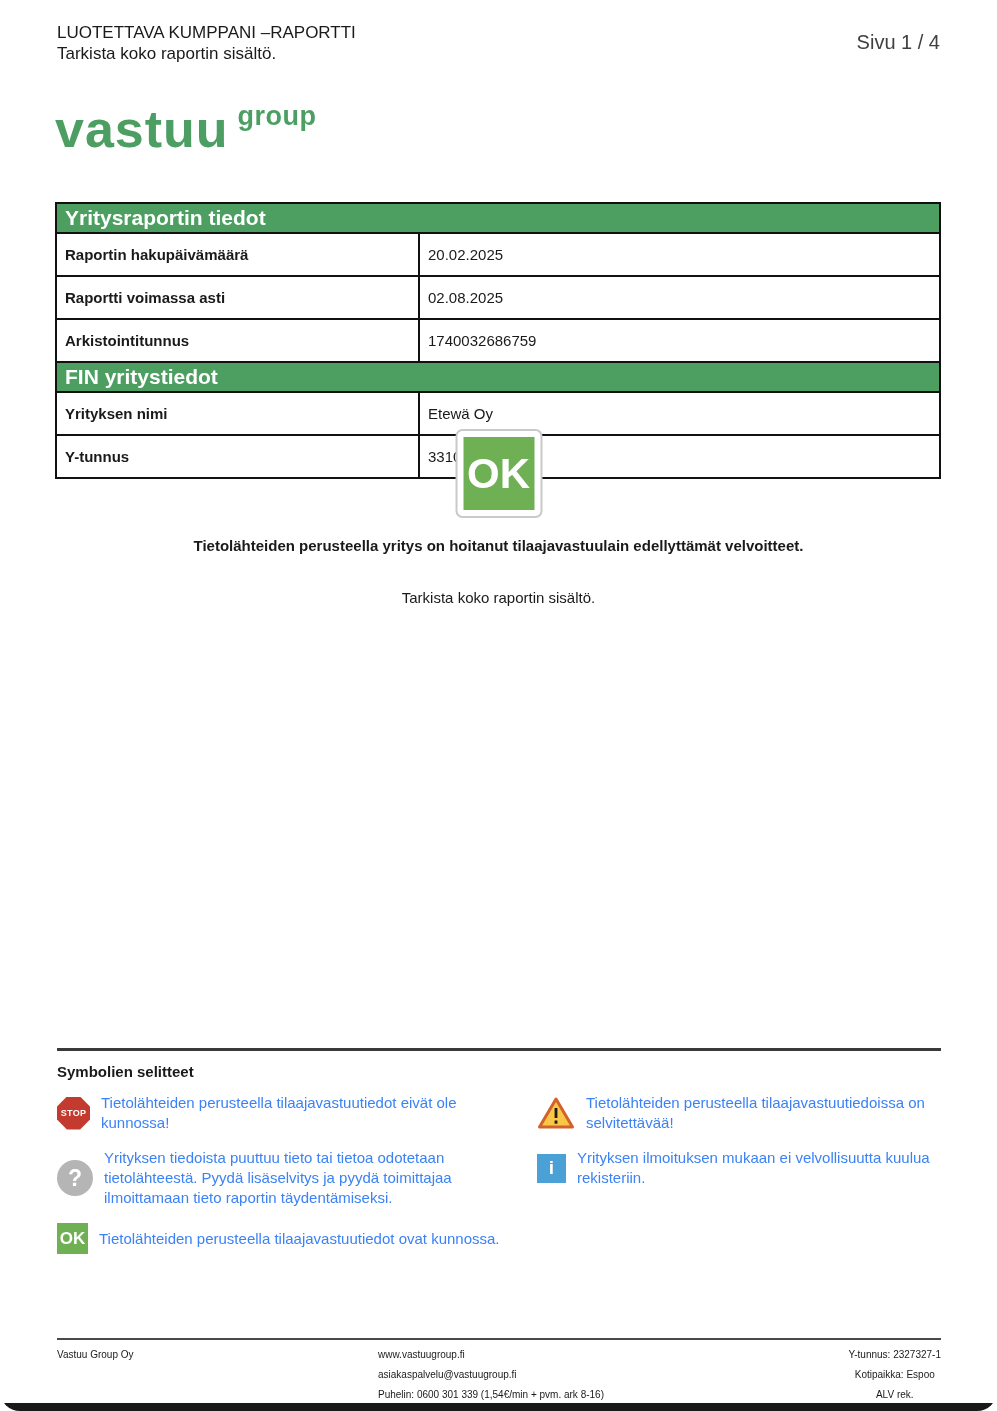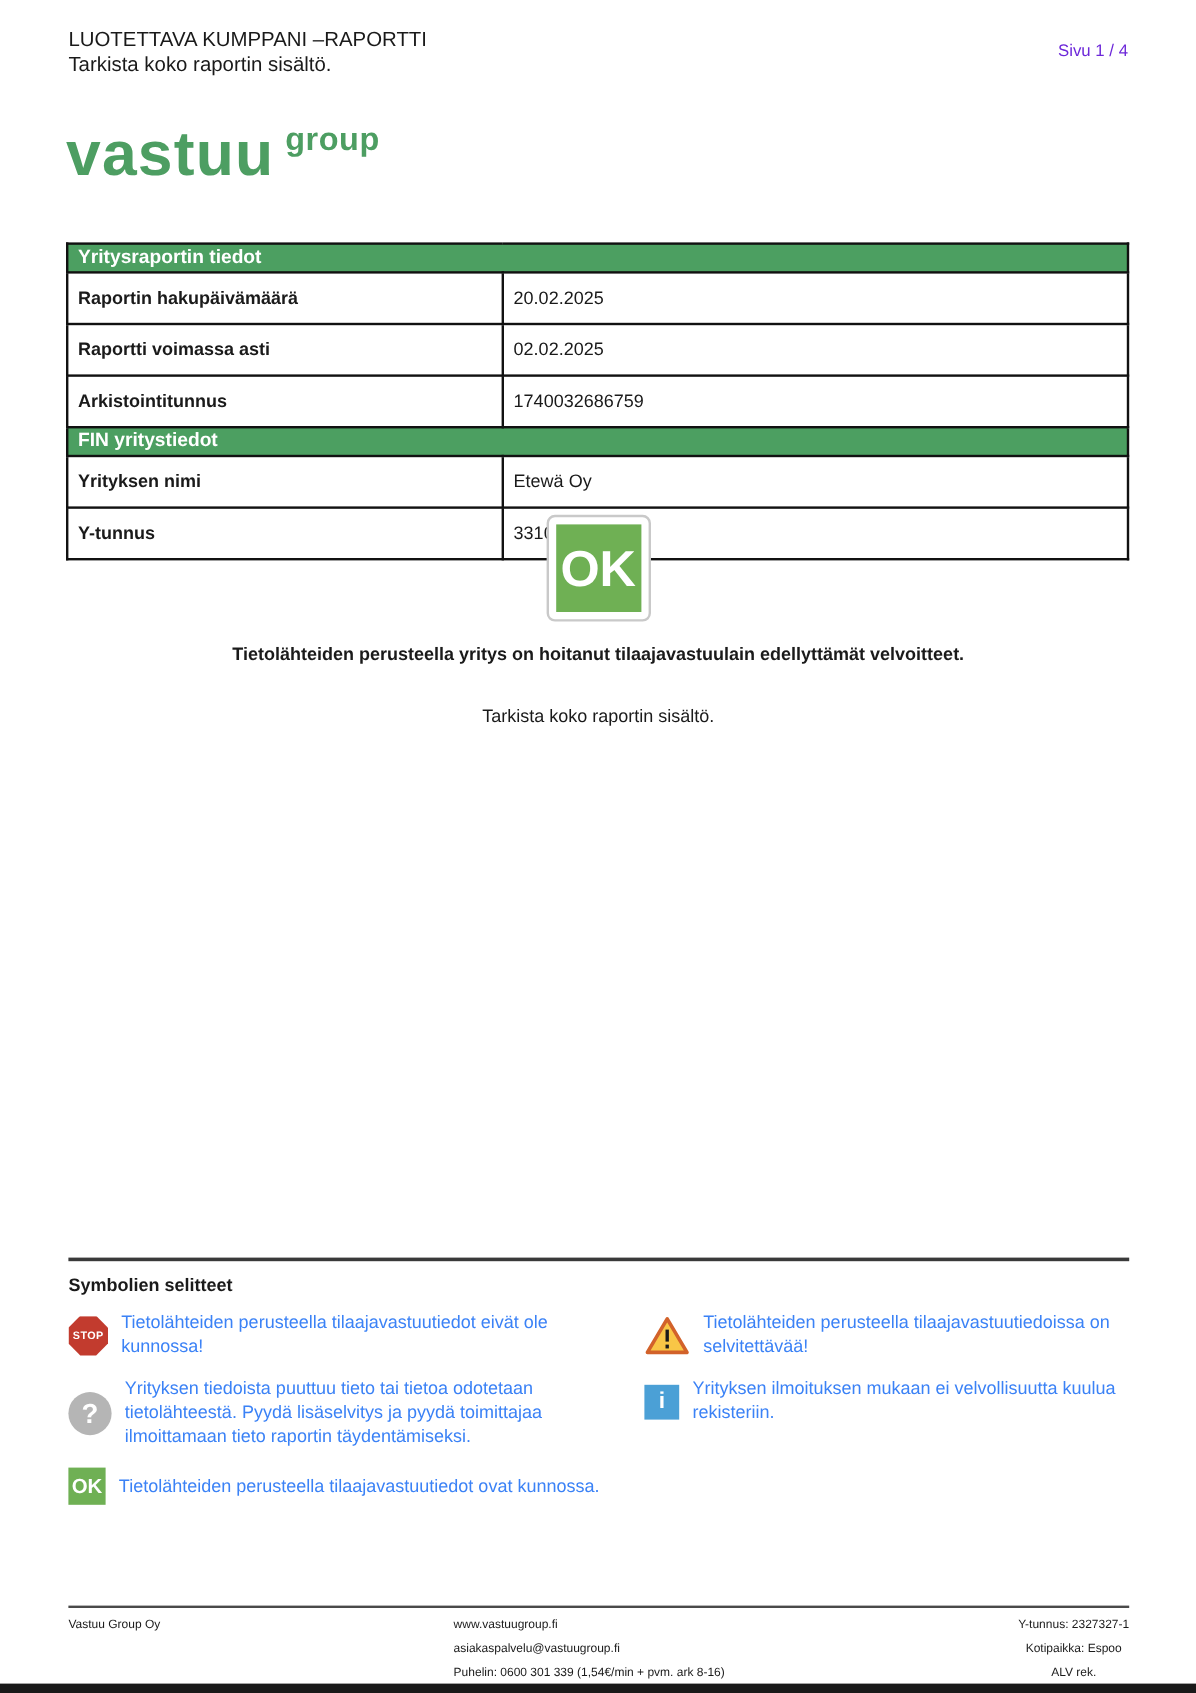--- a/index.html
+++ b/index.html
@@ -6,31 +6,32 @@
   html, body { background: #ffffff; }
   body { font-family: "Liberation Sans", "DejaVu Sans", sans-serif; color: #1a1a1a; }
 
   .page {
     position: relative;
     width: 997px;
     height: 1411px;
     margin: 0 auto;
     background: #ffffff;
     overflow: hidden;
+    border-radius: 20px;
   }
 
   
   .header-row {
     position: absolute;
     top: 22px; left: 57px; right: 57px;
     display: flex;
     justify-content: space-between;
   }
   .header-titles { font-size: 17px; line-height: 21px; color: #1a1a1a; }
-  .page-num { font-size: 14px; line-height: 21px; margin-top: 10px; color: #6d28d9; }
+  .page-num { font-size: 20px; line-height: 21px; margin-top: 10px; color: #404040; }
 
   
   .logo {
     position: absolute;
     top: 100px; left: 55px;
     display: flex;
     align-items: flex-start;
   }
   .logo-main {
     font-size: 52px;
@@ -58,21 +59,21 @@
   }
   .info-table th, .info-table td {
     border: 2px solid #111;
     padding: 12px 8px;
     text-align: left;
   }
   .info-table th.section {
     background: #4C9F61;
     color: #ffffff;
     font-weight: 700;
-    font-size: 16px;
+    font-size: 21px;
     padding: 2px 8px;
   }
   .info-table td.label { font-weight: 700; width: 363px; height: 30px; }
   .info-table td.value { font-weight: 400; }
 
   
   .ok-badge {
     position: absolute;
     top: 429px; left: 50%;
     transform: translateX(-50%);
@@ -205,21 +206,21 @@
     <tbody>
       <tr>
         <th class="section" colspan="2">Yritysraportin tiedot</th>
       </tr>
       <tr>
         <td class="label">Raportin hakupäivämäärä</td>
         <td class="value">20.02.2025</td>
       </tr>
       <tr>
         <td class="label">Raportti voimassa asti</td>
-        <td class="value">02.02.2025</td>
+        <td class="value">02.08.2025</td>
       </tr>
       <tr>
         <td class="label">Arkistointitunnus</td>
         <td class="value">1740032686759</td>
       </tr>
       <tr>
         <th class="section" colspan="2">FIN yritystiedot</th>
       </tr>
       <tr>
         <td class="label">Yrityksen nimi</td>

